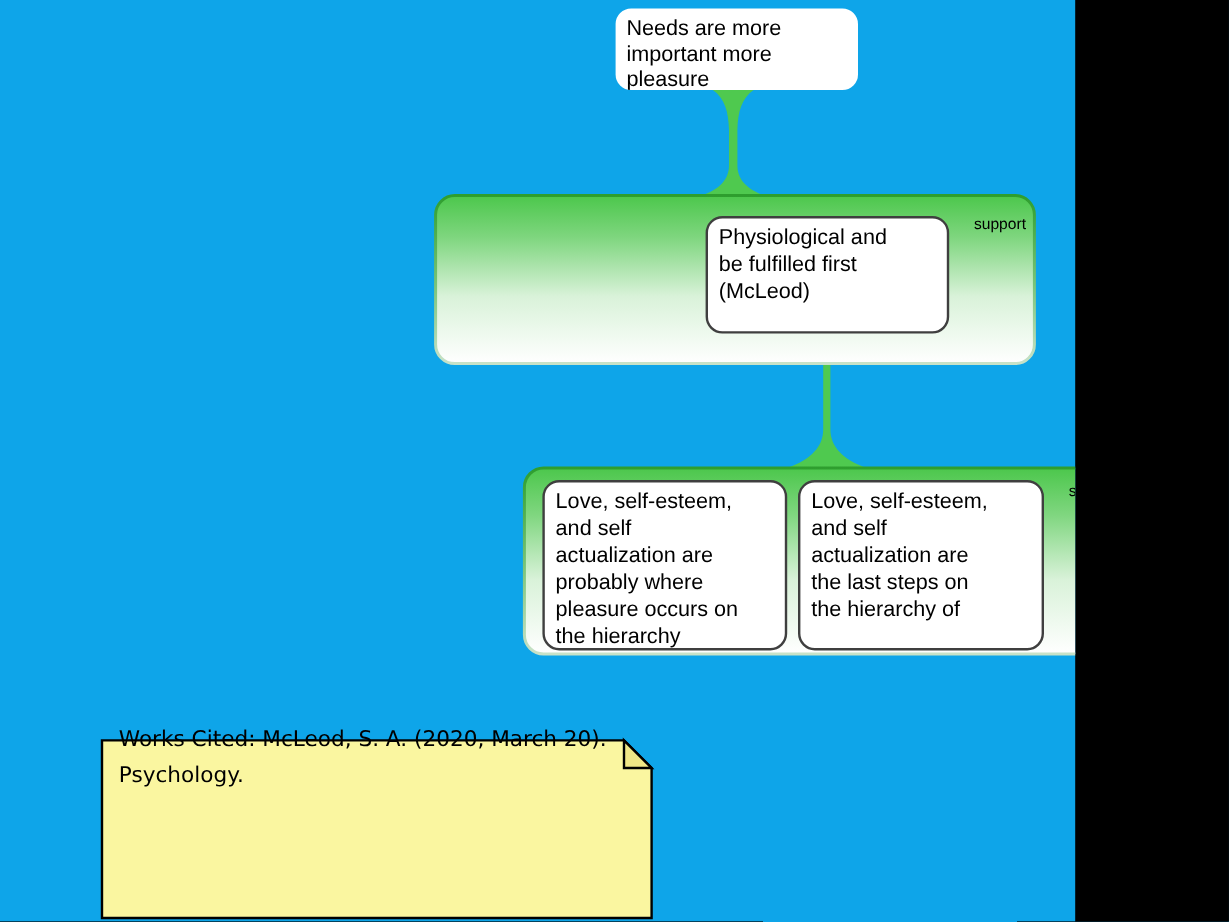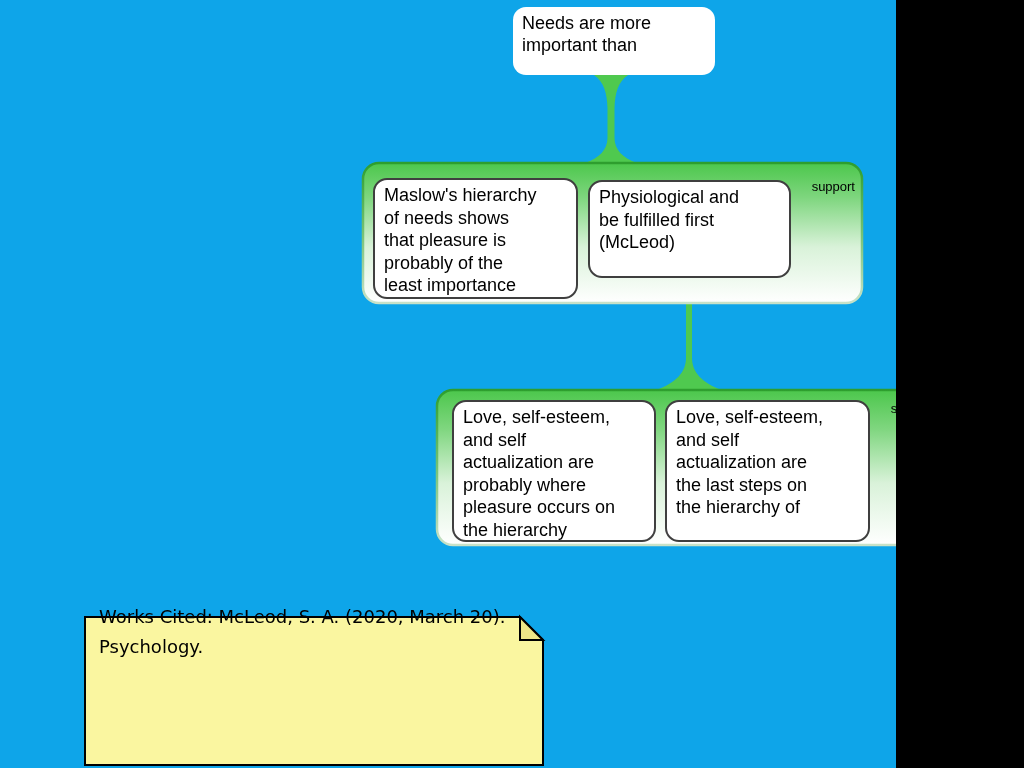--- a/index.html
+++ b/index.html
@@ -87,32 +87,26 @@
     <rect x="363" y="163" width="499" height="140" rx="16" fill="url(#groupFill)" stroke="url(#groupStroke)" stroke-width="2.5"></rect>
 
     <rect x="437" y="390" width="504" height="155" rx="16" fill="url(#groupFill)" stroke="url(#groupStroke)" stroke-width="2.5"></rect>
 
     <path fill="#FAF6A0" stroke="#000000" stroke-width="2" d="M85,617 L520,617 L543,640 L543,765 L85,765 Z"></path>
     <path fill="#EFE687" stroke="#000000" stroke-width="2" d="M520,617 L543,640 L520,640 Z"></path>
   </svg>
 
   <div class="claim" id="contention">
     <div class="ln">Needs are more</div>
-    <div class="ln">important than</div>
+    <div class="ln">important more</div>
+    <div class="ln">pleasure</div>
   </div>
 
   <div class="support-label" id="label1">support</div>
 
-  <div class="claim" id="boxA">
-    <div class="ln">Maslow's hierarchy</div>
-    <div class="ln">of needs shows</div>
-    <div class="ln">that pleasure is</div>
-    <div class="ln">probably of the</div>
-    <div class="ln">least importance</div>
-  </div>
 
   <div class="claim" id="boxB">
     <div class="ln">Physiological and</div>
     <div class="ln">be fulfilled first</div>
     <div class="ln">(McLeod)</div>
   </div>
 
   <div class="support-label" id="label2">support</div>
 
   <div class="claim" id="boxC">

